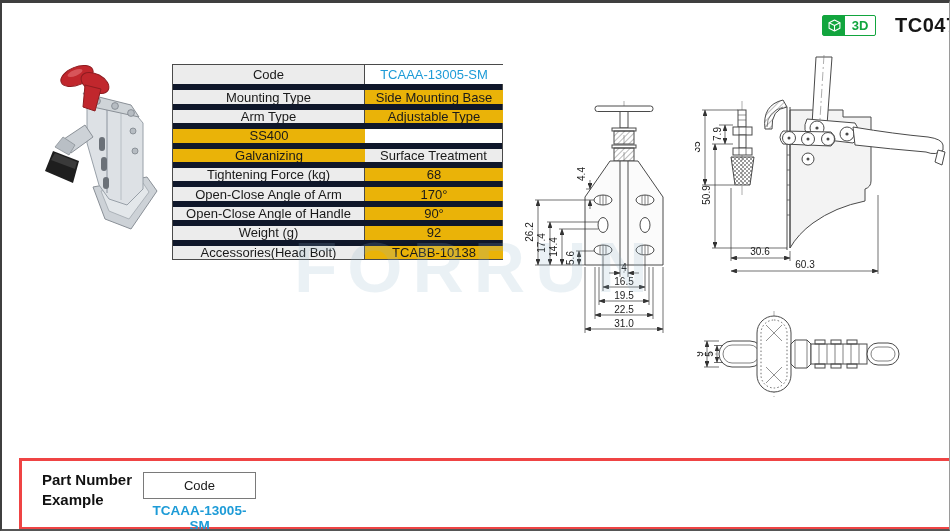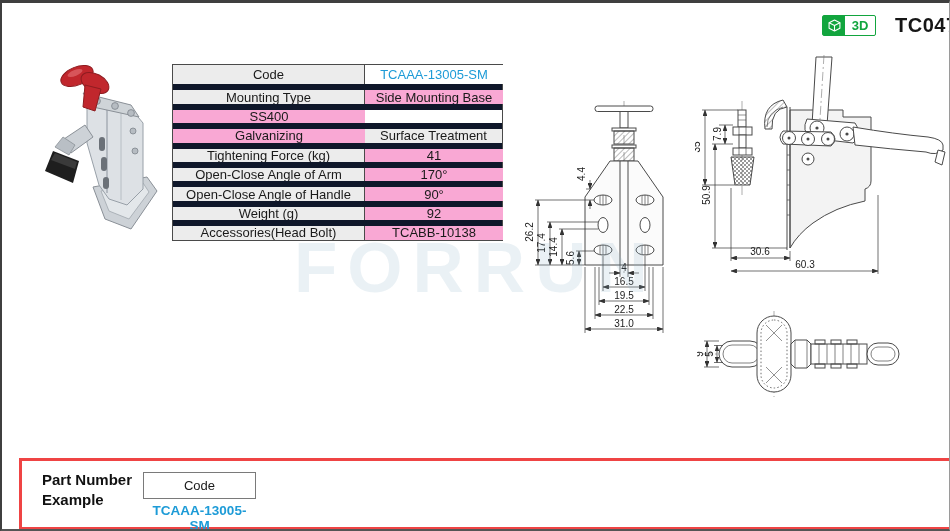--- a/index.html
+++ b/index.html
@@ -20,21 +20,21 @@
   .catcode { position:absolute; top:11px; left:893px; font-size:20px; font-weight:600;
     color:#161616; letter-spacing:0.5px; }
   
   .spec { position:absolute; left:170px; top:61px; width:331px;
     border:1.5px solid #4a4a4a; border-collapse:collapse; }
   .spec .row { display:grid; grid-template-columns:192px 138px; height:19.4px; }
   .spec .row + .row { border-top:6px solid #0f172a; }
   .spec .cell { display:flex; align-items:center; justify-content:center;
     font-size:13px; color:#1a1a1a; overflow:hidden; white-space:nowrap; }
   .spec .lab { background:#ececec; border-right:1px solid #4a4a4a; }
-  .spec .val { background:#f9a8d4; }
+  .spec .val { background:#eab308; }
   .spec .row:first-child .val { background:#ffffff; color:#1d9bd7; }
   
   .photo { position:absolute; left:33px; top:56px; }
   .front-view { position:absolute; left:522px; top:98px; }
   .side-view { position:absolute; left:693px; top:52px; }
   .top-view { position:absolute; left:695px; top:303px; }
   svg text { font-family:"Liberation Sans", sans-serif; }
   .dimtxt { font-size:10px; fill:#1a1a1a; }
   
   .watermark { position:absolute; left:292px; top:224px; z-index:6; pointer-events:none;
@@ -110,29 +110,33 @@
   <div class="spec">
     <div class="row">
       <div class="cell lab">Code</div>
       <div class="cell val">TCAAA-13005-SM</div>
     </div>
     <div class="row">
       <div class="cell lab">Mounting Type</div>
       <div class="cell val">Side Mounting Base</div>
     </div>
     <div class="row">
+      <div class="cell lab">Arm Type</div>
+      <div class="cell val">Adjustable Type</div>
+    </div>
+    <div class="row">
       <div class="cell val">SS400</div>
     </div>
     <div class="row">
       <div class="cell val">Galvanizing</div>
       <div class="cell lab">Surface Treatment</div>
     </div>
     <div class="row">
       <div class="cell lab">Tightening Force (kg)</div>
-      <div class="cell val">41</div>
+      <div class="cell val">68</div>
     </div>
     <div class="row">
       <div class="cell lab">Open-Close Angle of Arm</div>
       <div class="cell val">170°</div>
     </div>
     <div class="row">
       <div class="cell lab">Open-Close  Angle of Handle</div>
       <div class="cell val">90°</div>
     </div>
     <div class="row">

